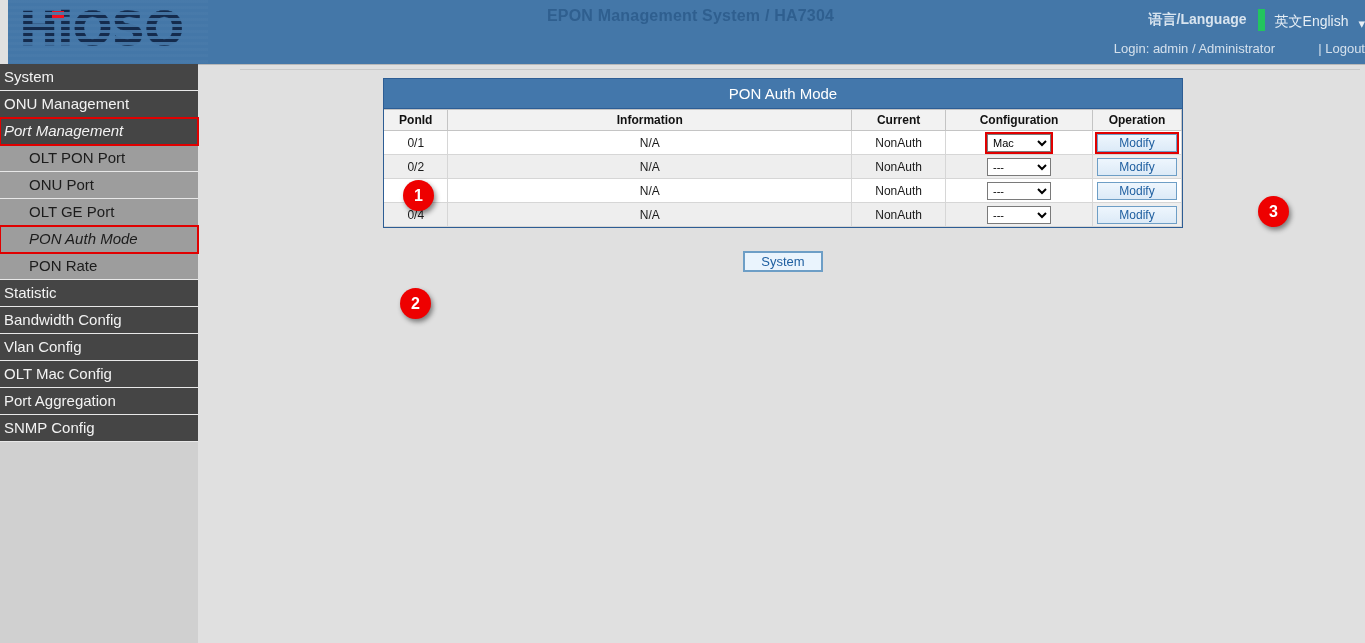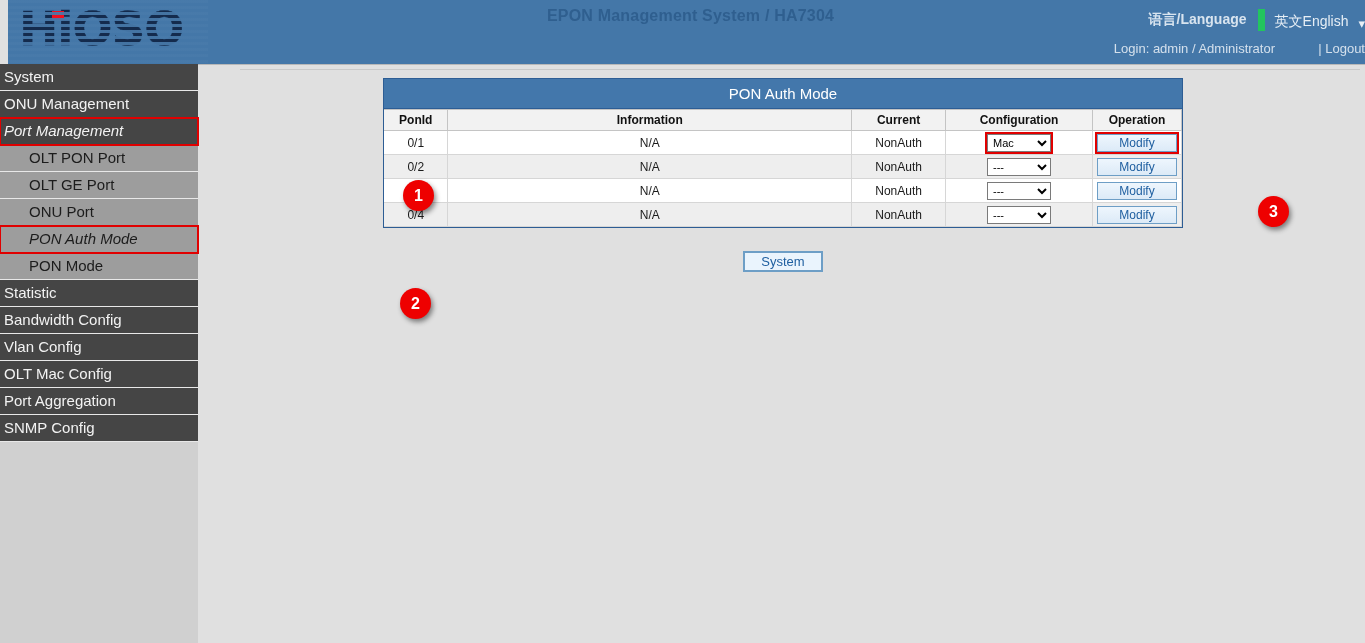--- a/index.html
+++ b/index.html
@@ -278,24 +278,24 @@
     <span id="login-sep"></span>
     <span>| Logout</span>
   </div>
 </div>
 
 <div id="sidebar">
     <div class="menu-item">System</div>
     <div class="menu-item">ONU Management</div>
     <div class="menu-item highlight">Port Management</div>
     <div class="menu-item sub">OLT PON Port</div>
+    <div class="menu-item sub">ONU Port</div>
     <div class="menu-item sub">OLT GE Port</div>
-    <div class="menu-item sub">ONU Port</div>
     <div class="menu-item sub highlight">PON Auth Mode</div>
-    <div class="menu-item sub">PON Mode</div>
+    <div class="menu-item sub">PON Rate</div>
     <div class="menu-item">Statistic</div>
     <div class="menu-item">Bandwidth Config</div>
     <div class="menu-item">Vlan Config</div>
     <div class="menu-item">OLT Mac Config</div>
     <div class="menu-item">Port Aggregation</div>
     <div class="menu-item">SNMP Config</div>
   </div>
 
 <div id="content">
   <div id="content-rule"></div>

